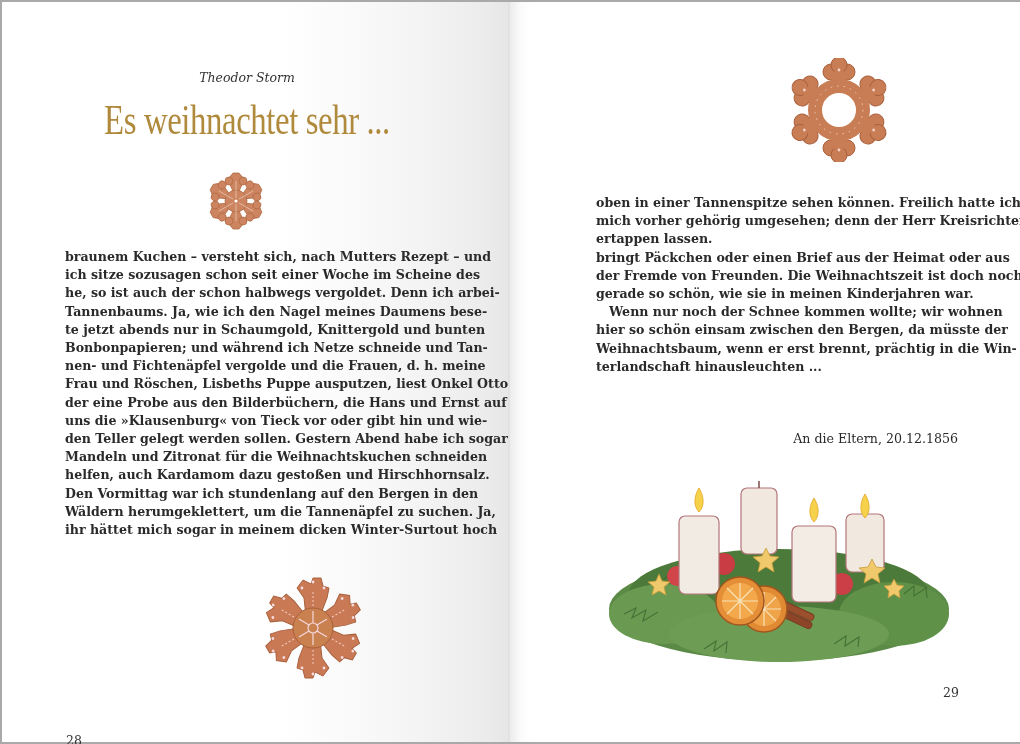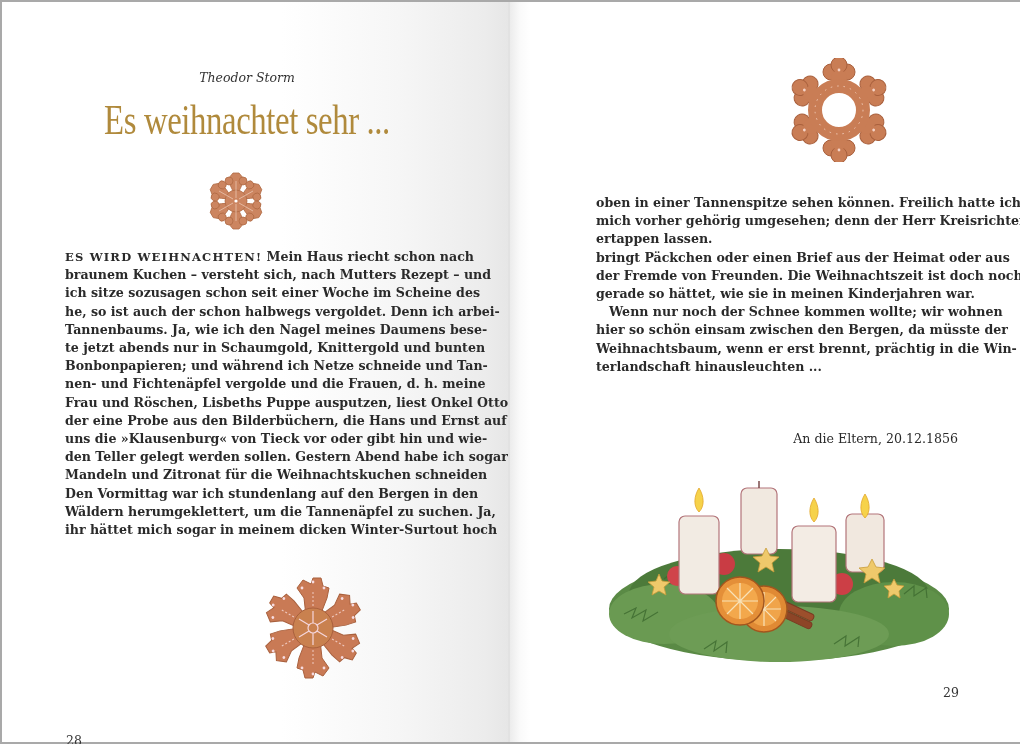--- a/index.html
+++ b/index.html
@@ -78,33 +78,33 @@
         <use href="#arm1" transform="rotate(300)"></use>
         <circle cx="0" cy="0" r="11"></circle>
       </g>
       <circle cx="0" cy="0" r="1.6" fill="#fff"></circle>
       <g stroke="#f3d6c5" stroke-width="0.8" fill="none" opacity="0.8">
         <path d="M0,-3 L0,-20 M0,3 L0,20 M-3,-2 L-17,-10 M3,2 L17,10 M-3,2 L-17,10 M3,-2 L17,-10"></path>
       </g>
     </svg>
 
     <div class="text text-left">
-      <span class="line"><span class="smallcaps">ES WIRD WEIHNACHTEN!</span><span> Mein Haus riecht schon nach</span></span>
       <span class="line">braunem Kuchen – versteht sich, nach Mutters Rezept – und</span>
       <span class="line">ich sitze sozusagen schon seit einer Woche im Scheine des</span>
       <span class="line">he, so ist auch der schon halbwegs vergoldet. Denn ich arbei-</span>
       <span class="line">Tannenbaums. Ja, wie ich den Nagel meines Daumens bese-</span>
       <span class="line">te jetzt abends nur in Schaumgold, Knittergold und bunten</span>
       <span class="line">Bonbonpapieren; und während ich Netze schneide und Tan-</span>
       <span class="line">nen- und Fichtenäpfel vergolde und die Frauen, d. h. meine</span>
       <span class="line">Frau und Röschen, Lisbeths Puppe ausputzen, liest Onkel Otto</span>
       <span class="line">der eine Probe aus den Bilderbüchern, die Hans und Ernst auf</span>
       <span class="line">uns die »Klausenburg« von Tieck vor oder gibt hin und wie-</span>
       <span class="line">den Teller gelegt werden sollen. Gestern Abend habe ich sogar</span>
       <span class="line">Mandeln und Zitronat für die Weihnachtskuchen schneiden</span>
+      <span class="line">helfen, auch Kardamom dazu gestoßen und Hirschhornsalz.</span>
       <span class="line">Den Vormittag war ich stundenlang auf den Bergen in den</span>
       <span class="line">Wäldern herumgeklettert, um die Tannenäpfel zu suchen. Ja,</span>
       <span class="line">ihr hättet mich sogar in meinem dicken Winter-Surtout hoch</span>
     </div>
 
     <svg class="deco" style="left:254px;top:574px" width="114" height="104" viewBox="-57 -52 114 104">
       <defs>
         <g id="arm2">
           <path d="M-7,-12 L-9,-30 L-16,-40 L-10,-48 L-2,-44 L0,-50 L8,-50 L10,-42 L16,-40 L14,-30 L7,-12 Z" fill="#c97a55" stroke="#a9603d" stroke-width="1"></path>
           <circle cx="-11" cy="-40" r="1.4" fill="#f6dbe0"></circle>
@@ -155,21 +155,21 @@
       <circle cx="0" cy="0" r="24" fill="none" stroke="#f1c9b5" stroke-width="1" stroke-dasharray="1.5 5"></circle>
       <circle cx="0" cy="0" r="16" fill="#ffffff"></circle>
     </svg>
 
     <div class="text text-right" style="left:86px;">
       <span class="line">oben in einer Tannenspitze sehen können. Freilich hatte ich</span>
       <span class="line">mich vorher gehörig umgesehen; denn der Herr Kreisrichter</span>
       <span class="line last">ertappen lassen.</span>
       <span class="line">bringt Päckchen oder einen Brief aus der Heimat oder aus</span>
       <span class="line">der Fremde von Freunden. Die Weihnachtszeit ist doch noch</span>
-      <span class="line last">gerade so hättet, wie sie in meinen Kinderjahren war.</span>
+      <span class="line last">gerade so schön, wie sie in meinen Kinderjahren war.</span>
       <span class="line indent">Wenn nur noch der Schnee kommen wollte; wir wohnen</span>
       <span class="line">hier so schön einsam zwischen den Bergen, da müsste der</span>
       <span class="line">Weihnachtsbaum, wenn er erst brennt, prächtig in die Win-</span>
       <span class="line last">terlandschaft hinausleuchten ...</span>
     </div>
 
     <div class="signature" style="left:86px;">An die Eltern, 20.12.1856</div>
 
     <svg class="deco" style="left:94px;top:472px" width="350" height="200" viewBox="0 0 350 200">
 

